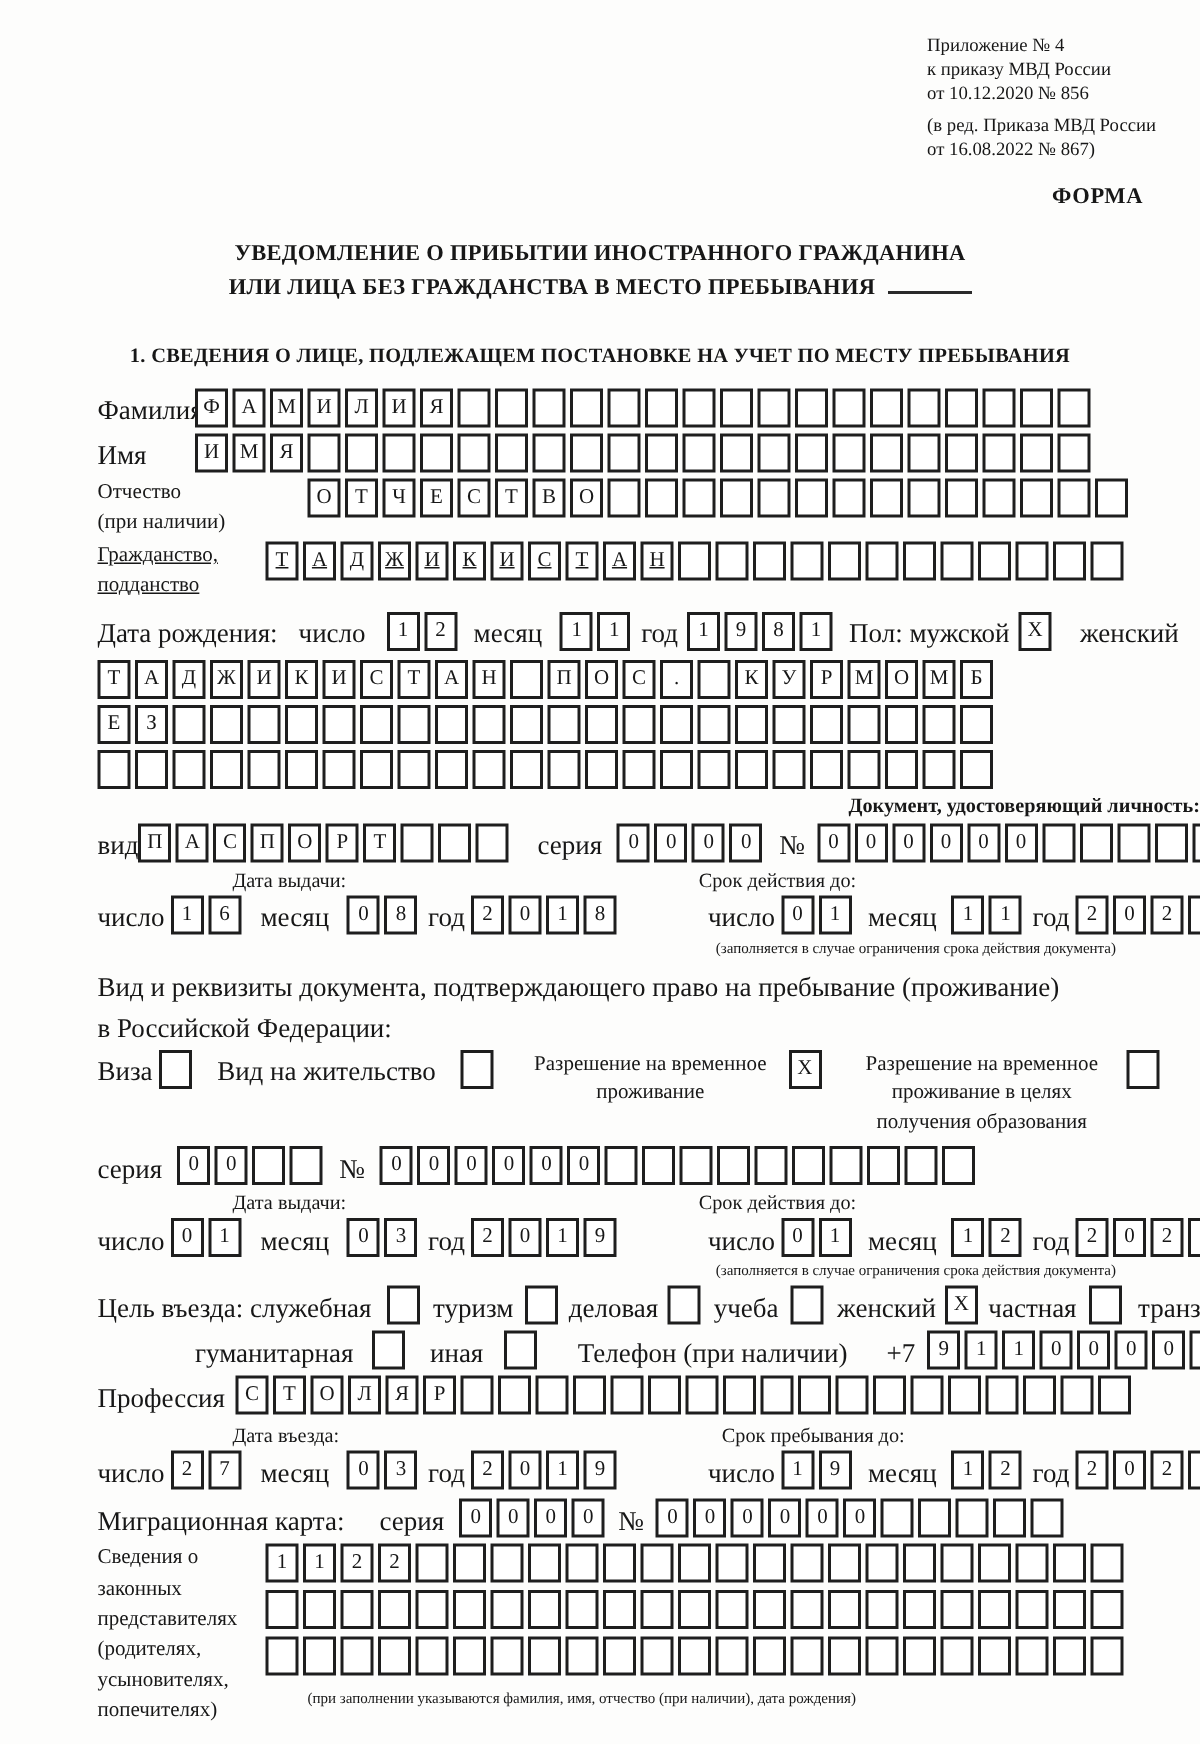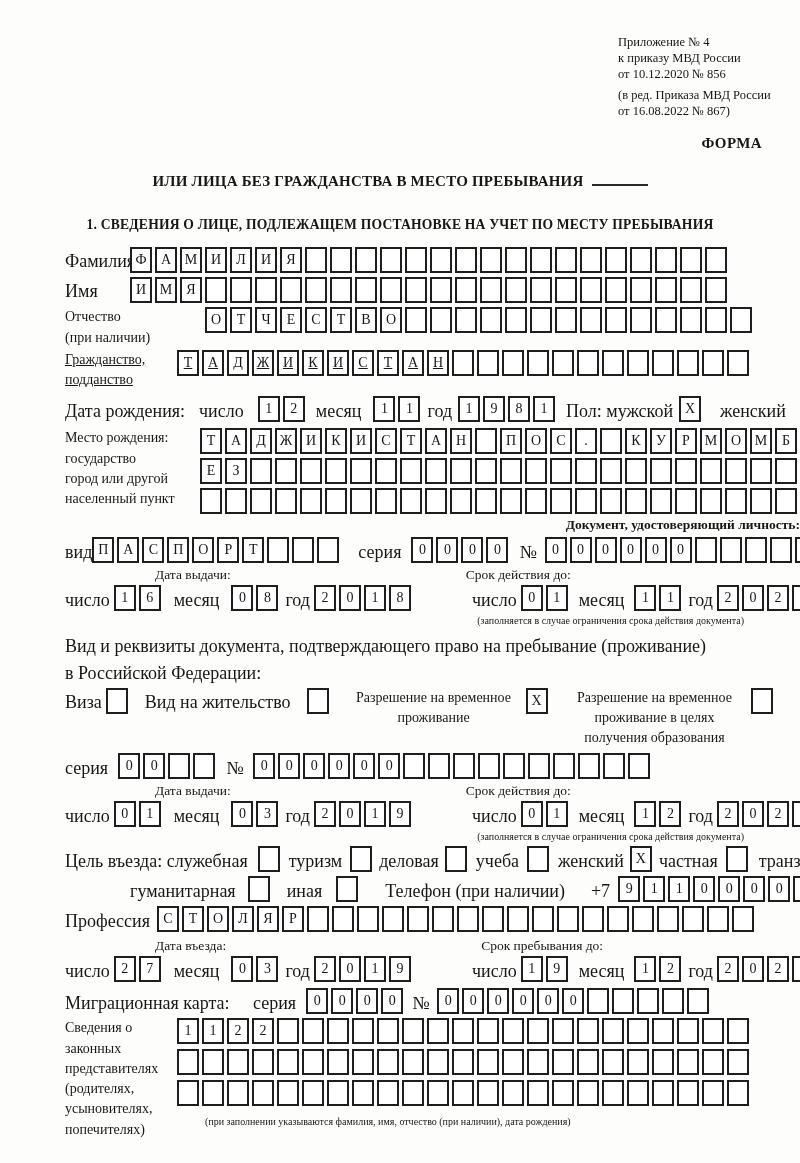--- a/index.html
+++ b/index.html
@@ -1,19 +1,19 @@
 <!DOCTYPE html>
 <html><head>
 <meta charset="utf-8">
 <style>
   html,body{margin:0;padding:0;background:#ffffff;}
   .page{
     width:800px;height:1163px;box-sizing:border-box;
     font-family:"Liberation Serif","DejaVu Serif",serif;
-    color:#171717;background:#fdfdfc;padding-top:34px;overflow:hidden;
+    color:#171717;background:#fdfdfc;padding-top:22px;overflow:hidden;
   }
   .hdr-block{margin-left:618px;font-size:12.5px;line-height:1.28;}
   .hdr-block .grp2{margin-top:5px;}
   .forma{font-weight:bold;font-size:15px;text-align:right;padding-right:38px;margin-top:16px;letter-spacing:.4px;}
   .title{font-weight:bold;font-size:15px;text-align:center;margin-top:18px;line-height:1.55;letter-spacing:.2px;}
   .blank-line{display:inline-block;width:56px;border-bottom:2px solid #2a2a2a;height:12px;margin-left:8px;}
   .sect{font-weight:bold;font-size:13.6px;text-align:center;margin-top:24px;margin-bottom:14px;letter-spacing:.2px;}
   .row{display:flex;align-items:flex-start;margin:0 0 4px 0;padding-left:65px;}
   .lbl{font-size:18px;padding-top:4px;white-space:nowrap;}
   .lblcol{font-size:14px;line-height:1.45;}
@@ -37,20 +37,21 @@
     <div>Приложение № 4</div>
     <div>к приказу МВД России</div>
     <div>от 10.12.2020 № 856</div>
     <div class="grp2">(в ред. Приказа МВД России</div>
     <div>от 16.08.2022 № 867)</div>
   </div>
 
   <div class="forma">ФОРМА</div>
 
   <div class="title">
+    <div>УВЕДОМЛЕНИЕ О ПРИБЫТИИ ИНОСТРАННОГО ГРАЖДАНИНА</div>
     <div><span>ИЛИ ЛИЦА БЕЗ ГРАЖДАНСТВА В МЕСТО ПРЕБЫВАНИЯ</span><span class="blank-line"></span></div>
   </div>
 
   <div class="sect">1. СВЕДЕНИЯ О ЛИЦЕ, ПОДЛЕЖАЩЕМ ПОСТАНОВКЕ НА УЧЕТ ПО МЕСТУ ПРЕБЫВАНИЯ</div>
 
   <div class="row">
     <span class="lbl" style="width:65px;">Фамилия</span>
     <span class="cells">
         <span class="cell">Ф</span>
         <span class="cell">А</span>
@@ -195,26 +196,20 @@
     <span class="cells" style="margin-left:6px;">
         <span class="cell">X</span>
       </span>
     <span class="lbl" style="margin-left:16px;">женский</span>
     <span class="cells" style="margin-left:14px;">
         <span class="cell"></span>
       </span>
   </div>
 
   <div class="row" style="margin-bottom:2px;">
-    <span class="lblcol" style="width:142px;">
-      <div>Место рождения:</div>
-      <div>государство</div>
-      <div>город или другой</div>
-      <div>населенный пункт</div>
-    </span>
     <span>
       <div class="cells" style="margin-bottom:4px;">
           <span class="cell">Т</span>
           <span class="cell">А</span>
           <span class="cell">Д</span>
           <span class="cell">Ж</span>
           <span class="cell">И</span>
           <span class="cell">К</span>
           <span class="cell">И</span>
           <span class="cell">С</span>

